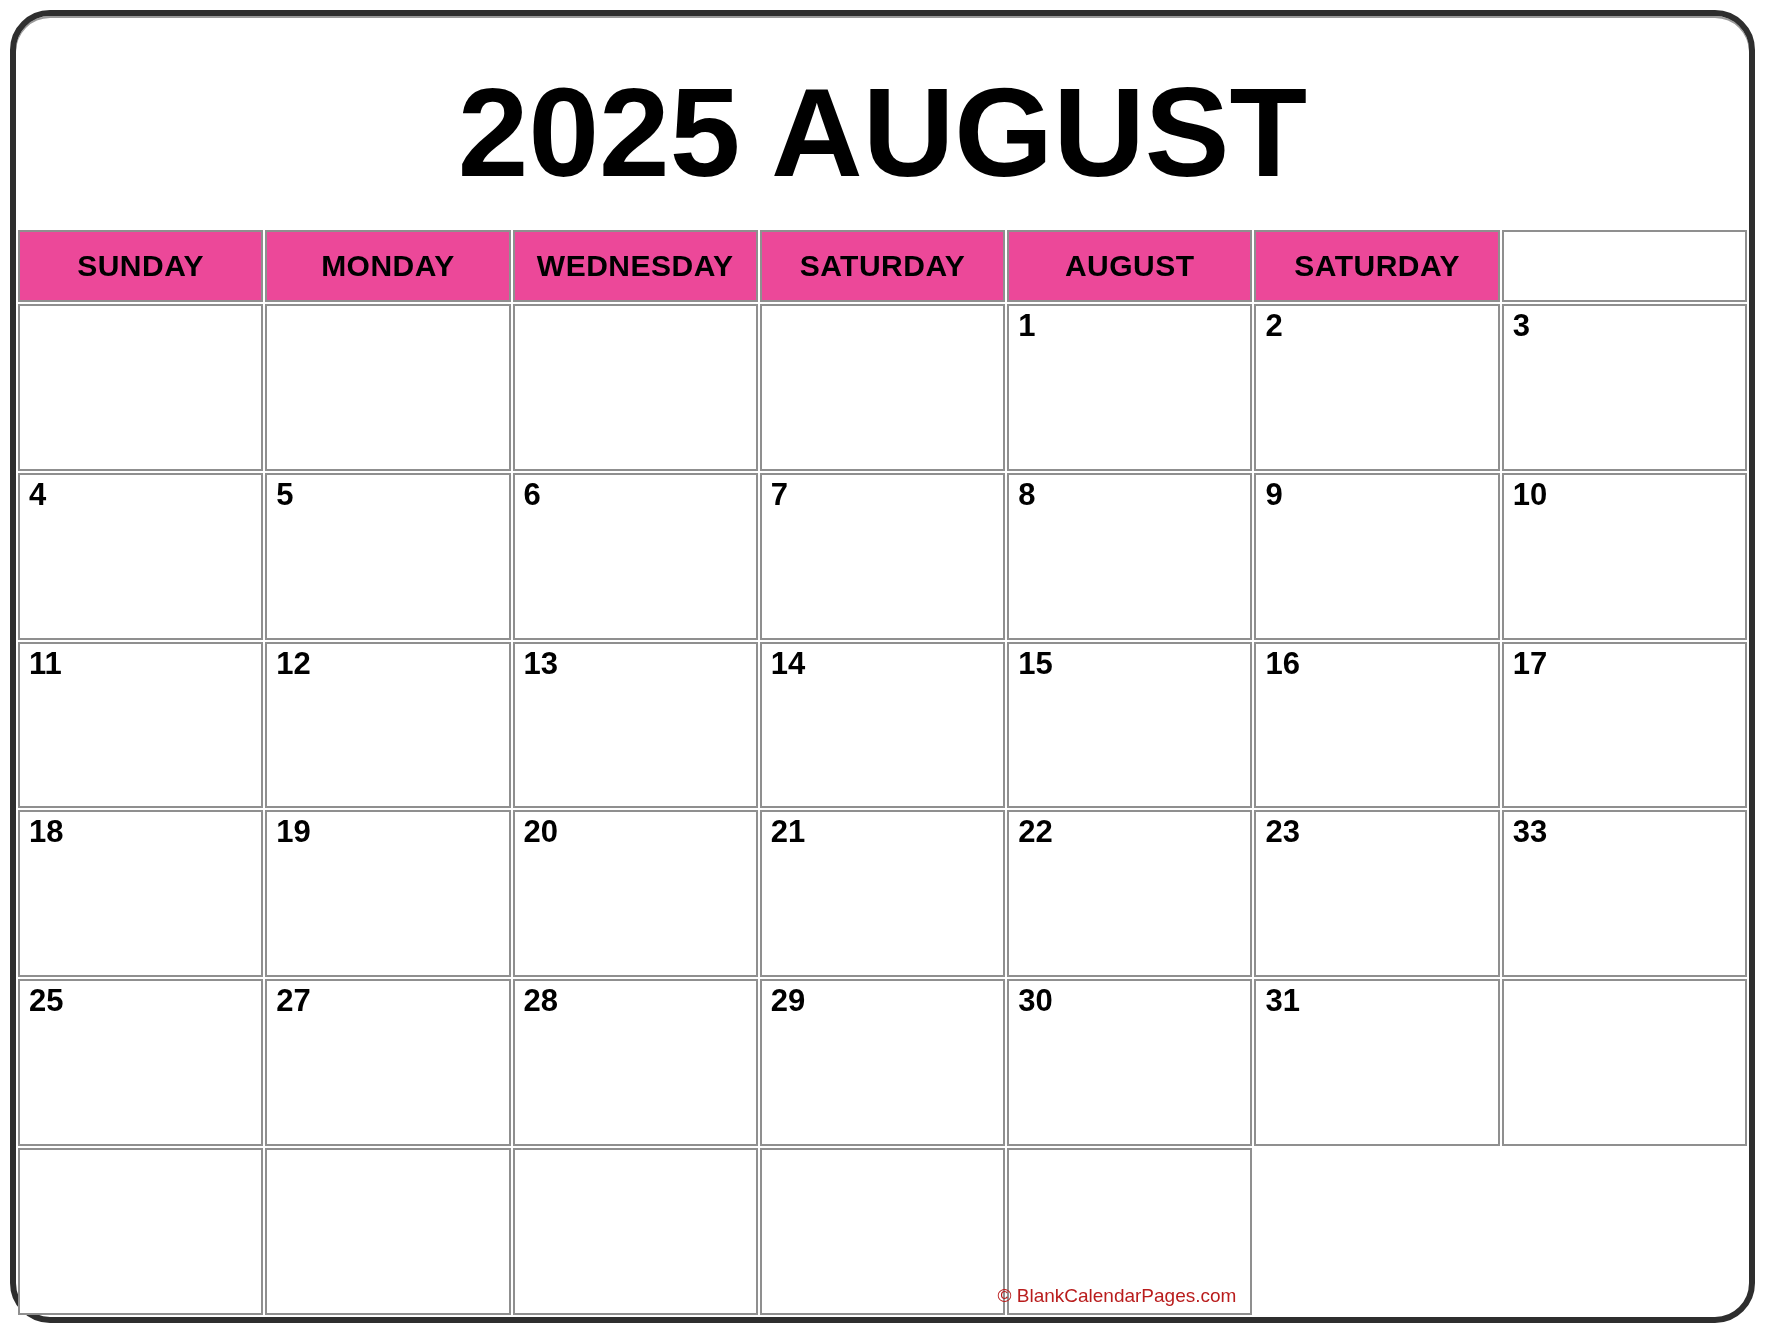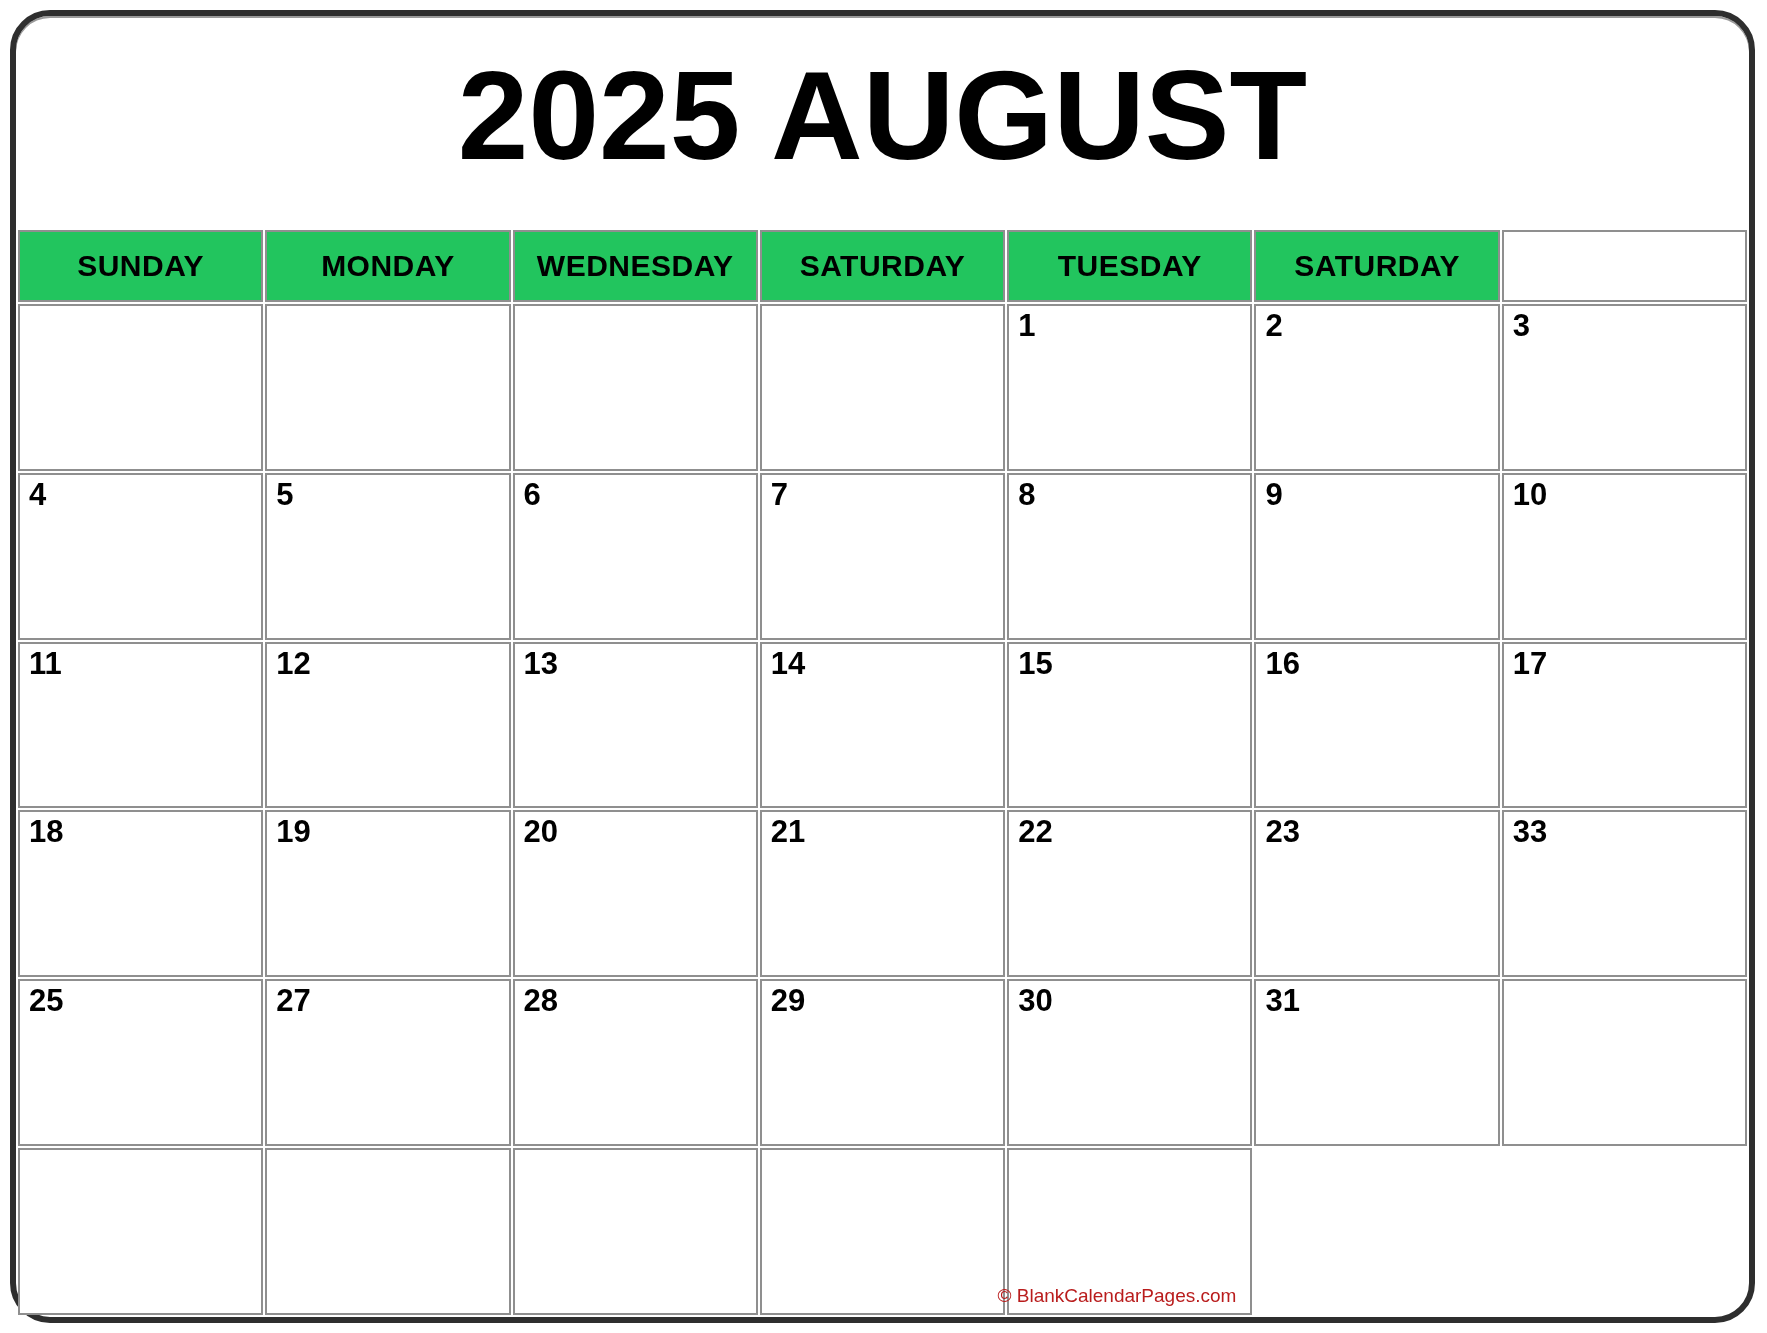--- a/index.html
+++ b/index.html
@@ -24,21 +24,21 @@
     border: 6px solid #2e2e2e;
     border-radius: 40px;
     box-shadow: inset 0 2px 0 #9a9a9a;
     background: #ffffff;
   }
   .title {
     position: absolute;
     left: 0;
     right: 0;
     top: 36px;
-    margin: 0;
+    margin: 17px;
     text-align: center;
     font-size: 127px;
     font-weight: bold;
     line-height: 1;
     color: #000000;
     letter-spacing: 0px;
     white-space: nowrap;
   }
   .grid {
     position: absolute;
@@ -48,21 +48,21 @@
     bottom: 2px;
     display: grid;
     grid-template-columns: repeat(7, 1fr);
     grid-template-rows: 72px repeat(6, 1fr);
     gap: 2px;
     border-bottom-left-radius: 30px;
     border-bottom-right-radius: 30px;
   }
   .head {
     border: 2px solid #8f8f8f;
-    background: #22c55e;
+    background: #ec4899;
     display: flex;
     align-items: center;
     justify-content: center;
     font-size: 30px;
     font-weight: bold;
     color: #000000;
     letter-spacing: 0.5px;
   }
   .cell {
     position: relative;
@@ -92,21 +92,21 @@
 <body>
 
 <div class="page">
   <div class="frame">
     <h1 class="title">2025 AUGUST</h1>
     <div class="grid" id="calendar-grid">
         <div class="head">SUNDAY</div>
         <div class="head">MONDAY</div>
         <div class="head">WEDNESDAY</div>
         <div class="head">SATURDAY</div>
-        <div class="head">TUESDAY</div>
+        <div class="head">AUGUST</div>
         <div class="head">SATURDAY</div>
         <div class="cell">
           <span class="num"></span>
         </div>
         <div class="cell">
           <span class="num"></span>
         </div>
         <div class="cell">
           <span class="num"></span>
         </div>

